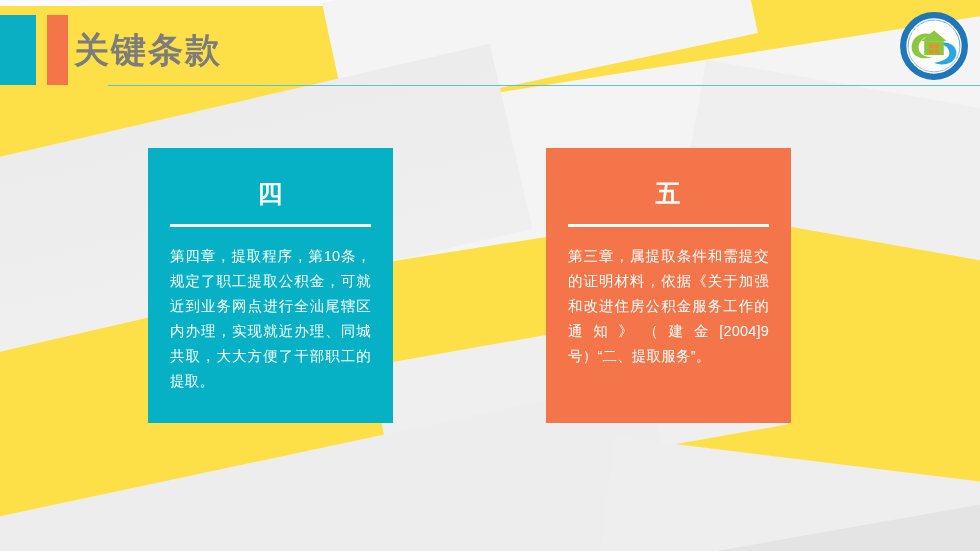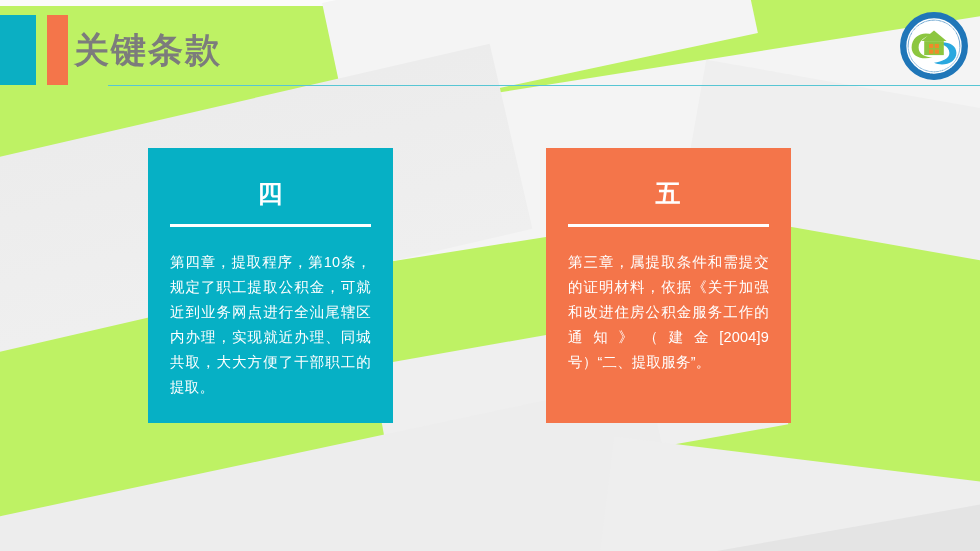--- a/index.html
+++ b/index.html
@@ -10,21 +10,21 @@
     width: 980px;
     height: 551px;
     overflow: hidden;
     font-family: "Liberation Sans", sans-serif;
     background: #f2f2f2;
   }
   #slide {
     position: relative;
     width: 980px;
     height: 551px;
-    background: #bef264;
+    background: #fde047;
     overflow: hidden;
   }
 
   
   .bg-layer {
     position: absolute;
     inset: 0;
     overflow: hidden;
     pointer-events: none;
   }
@@ -178,21 +178,21 @@
     line-height: 34px;
     letter-spacing: 1px;
   }
   .card-div {
     margin: 14px 0 0 0;
     height: 3px;
     background: #ffffff;
   }
   .card-body {
     margin: 0;
-    padding-top: 23px;
+    padding-top: 17px;
     font-size: 14.5px;
     line-height: 25px;
     color: #ffffff;
     text-align: justify;
     letter-spacing: 0.2px;
   }
 </style>
 </head>
 <body>
 

